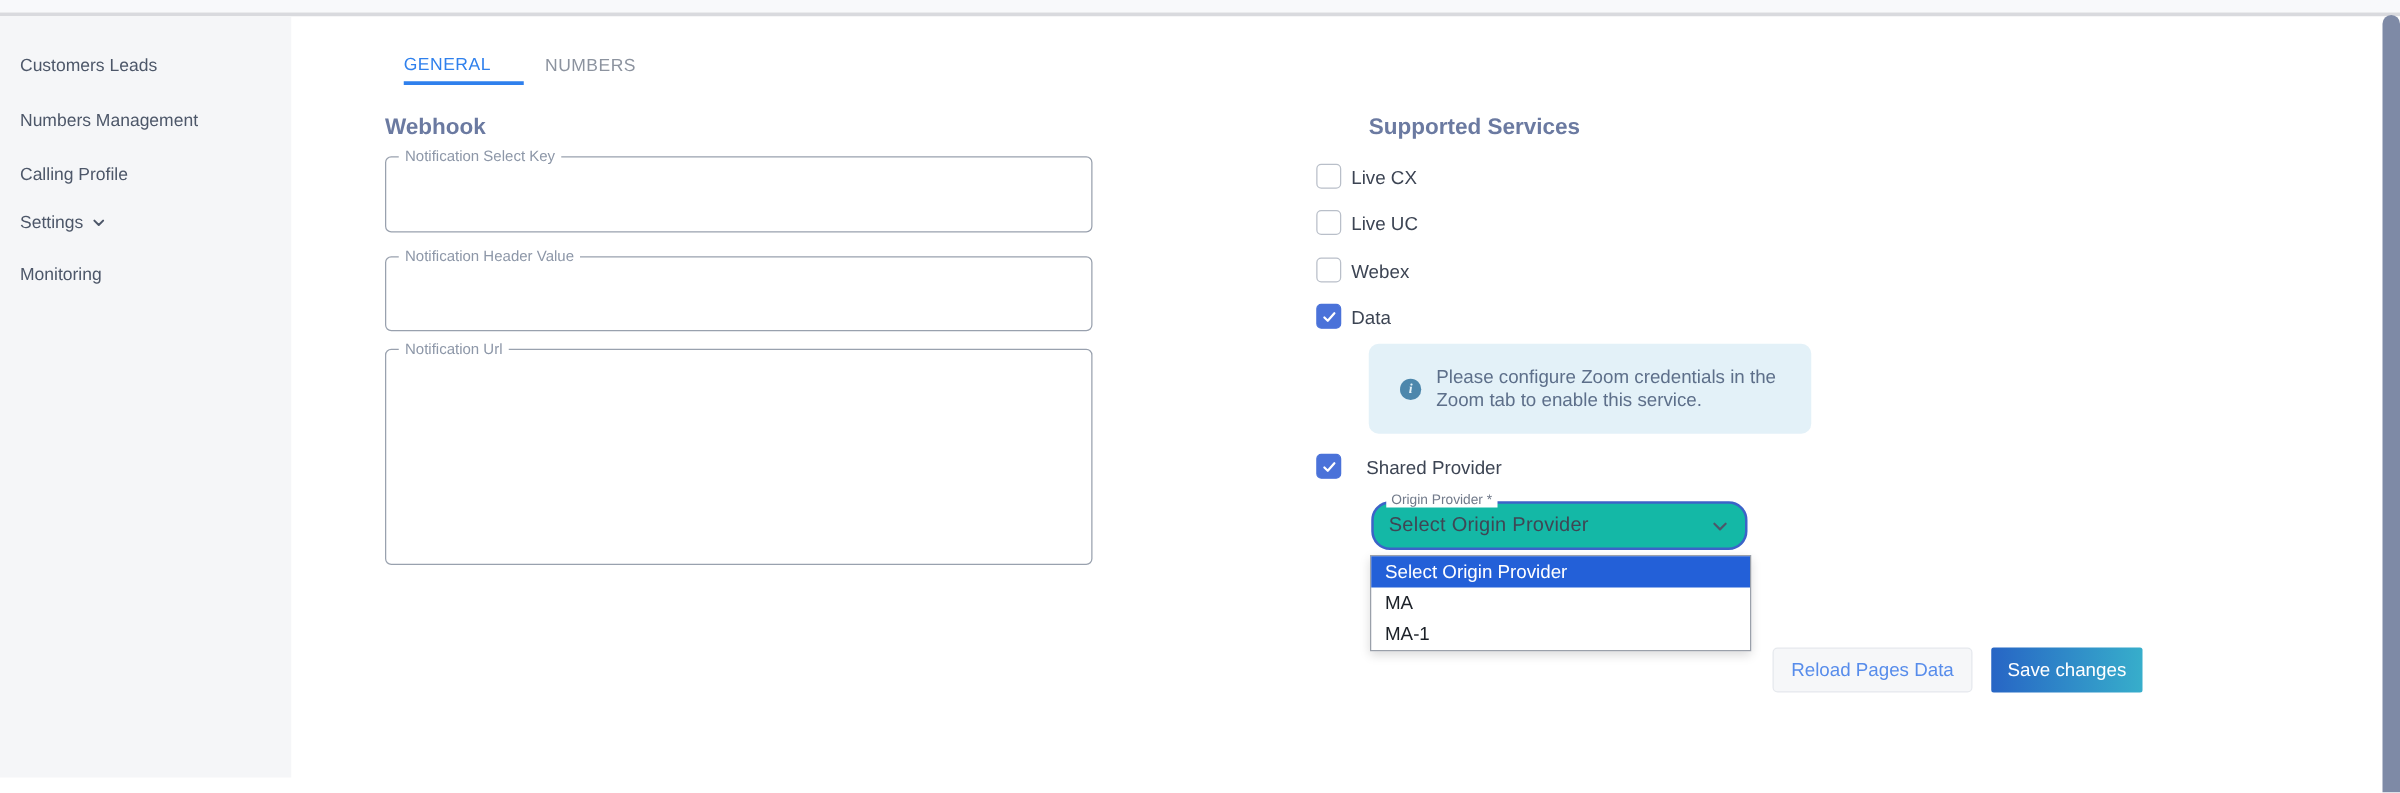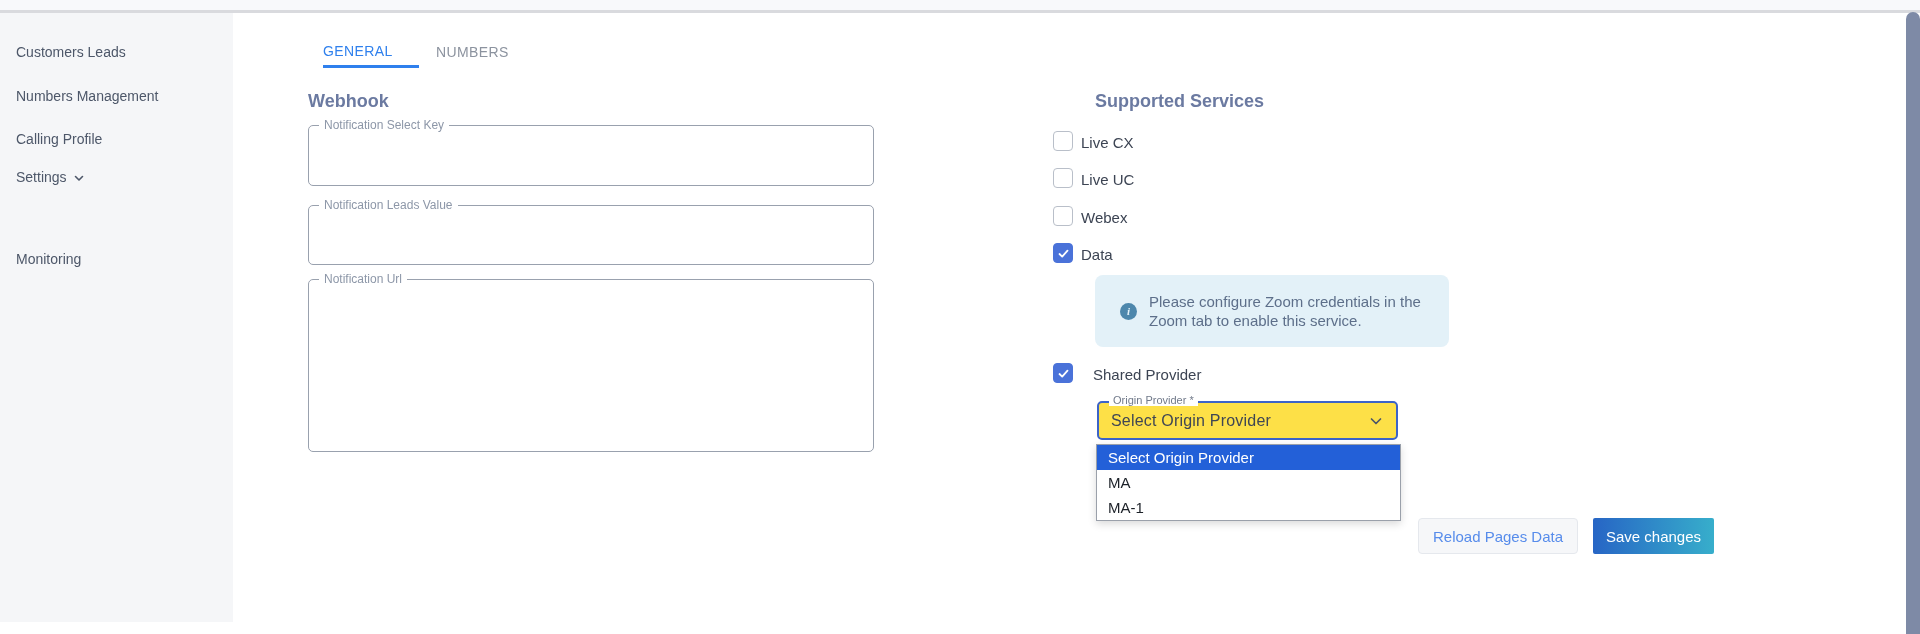--- a/index.html
+++ b/index.html
@@ -53,21 +53,21 @@
   .alert { position:absolute; left:1095px; top:275px; width:354px; height:72px;
     background:#e3f1f8; border-radius:8px; display:flex; align-items:center; gap:12px;
     padding-left:25px; }
   .info-icon { width:17px; height:17px; border-radius:50%; background:#4d87ac; color:#e3f1f8;
     font-size:11px; font-weight:bold; display:flex; align-items:center; justify-content:center;
     flex:0 0 auto; font-family:"Liberation Serif", serif; font-style:italic; }
   .alert-text { width:292px; font-size:15px; line-height:19px; color:#5d6f8a; }
 
   
   .select-box { position:absolute; left:1097px; top:401px; width:301px; height:39px;
-    border:2px solid #3c63c8; border-radius:5px; background:#fde047; cursor:pointer; }
+    border:2px solid #3c63c8; border-radius:15px; background:#14b8a6; cursor:pointer; }
   .select-label { position:absolute; top:-9px; left:10px; background:#fff; padding:0 4px;
     font-size:11px; color:#717a8a; white-space:nowrap; }
   .select-value { position:absolute; left:12px; top:50%; transform:translateY(-50%);
     font-size:16px; color:#3f4654; letter-spacing:.2px; }
   .select-chevron { position:absolute; right:12px; top:50%; transform:translateY(-50%); display:flex; }
 
   
   .dropdown { position:absolute; left:1096px; top:444px; width:305px; background:#fff;
     border:1px solid #9aa0aa; box-shadow:0 3px 8px rgba(0,0,0,.15); }
   .dd-option { height:25px; display:flex; align-items:center; padding-left:11px;
@@ -103,40 +103,40 @@
     <span>Calling Profile</span>
   </div>
   <div class="side-item" style="top:156px;">
     <span>Settings</span>
     <span class="side-chevron">
       <svg width="12" height="12" viewBox="0 0 12 12">
           <polyline points="2.5,4.5 6,8 9.5,4.5" fill="none" stroke="#4d5769" stroke-width="1.6" stroke-linecap="round" stroke-linejoin="round"></polyline>
         </svg>
     </span>
   </div>
-  <div class="side-item" style="top:198px;margin-top:40px;">
+  <div class="side-item" style="top:198px;">
     <span>Monitoring</span>
   </div>
 </nav>
 
 <div class="tab tab-general active">
   <span>GENERAL</span>
 </div>
 <div class="tab tab-numbers inactive">
   <span>NUMBERS</span>
 </div>
 
 <h2 class="section-title" style="left:308px; top:91px;">Webhook</h2>
 
 <div class="ofield f1">
   <span class="ofield-label">Notification Select Key</span>
   <input type="text" value="" style="">
 </div>
 <div class="ofield f2">
-  <span class="ofield-label">Notification Leads Value</span>
+  <span class="ofield-label">Notification Header Value</span>
   <input type="text" value="" style="">
 </div>
 <div class="ofield f3">
   <span class="ofield-label">Notification Url</span>
   <textarea style=""></textarea>
 </div>
 
 <h2 class="section-title" style="left:1095px; top:91px;">Supported Services</h2>
 
 <div class="cbrow" style="top:131px;">

